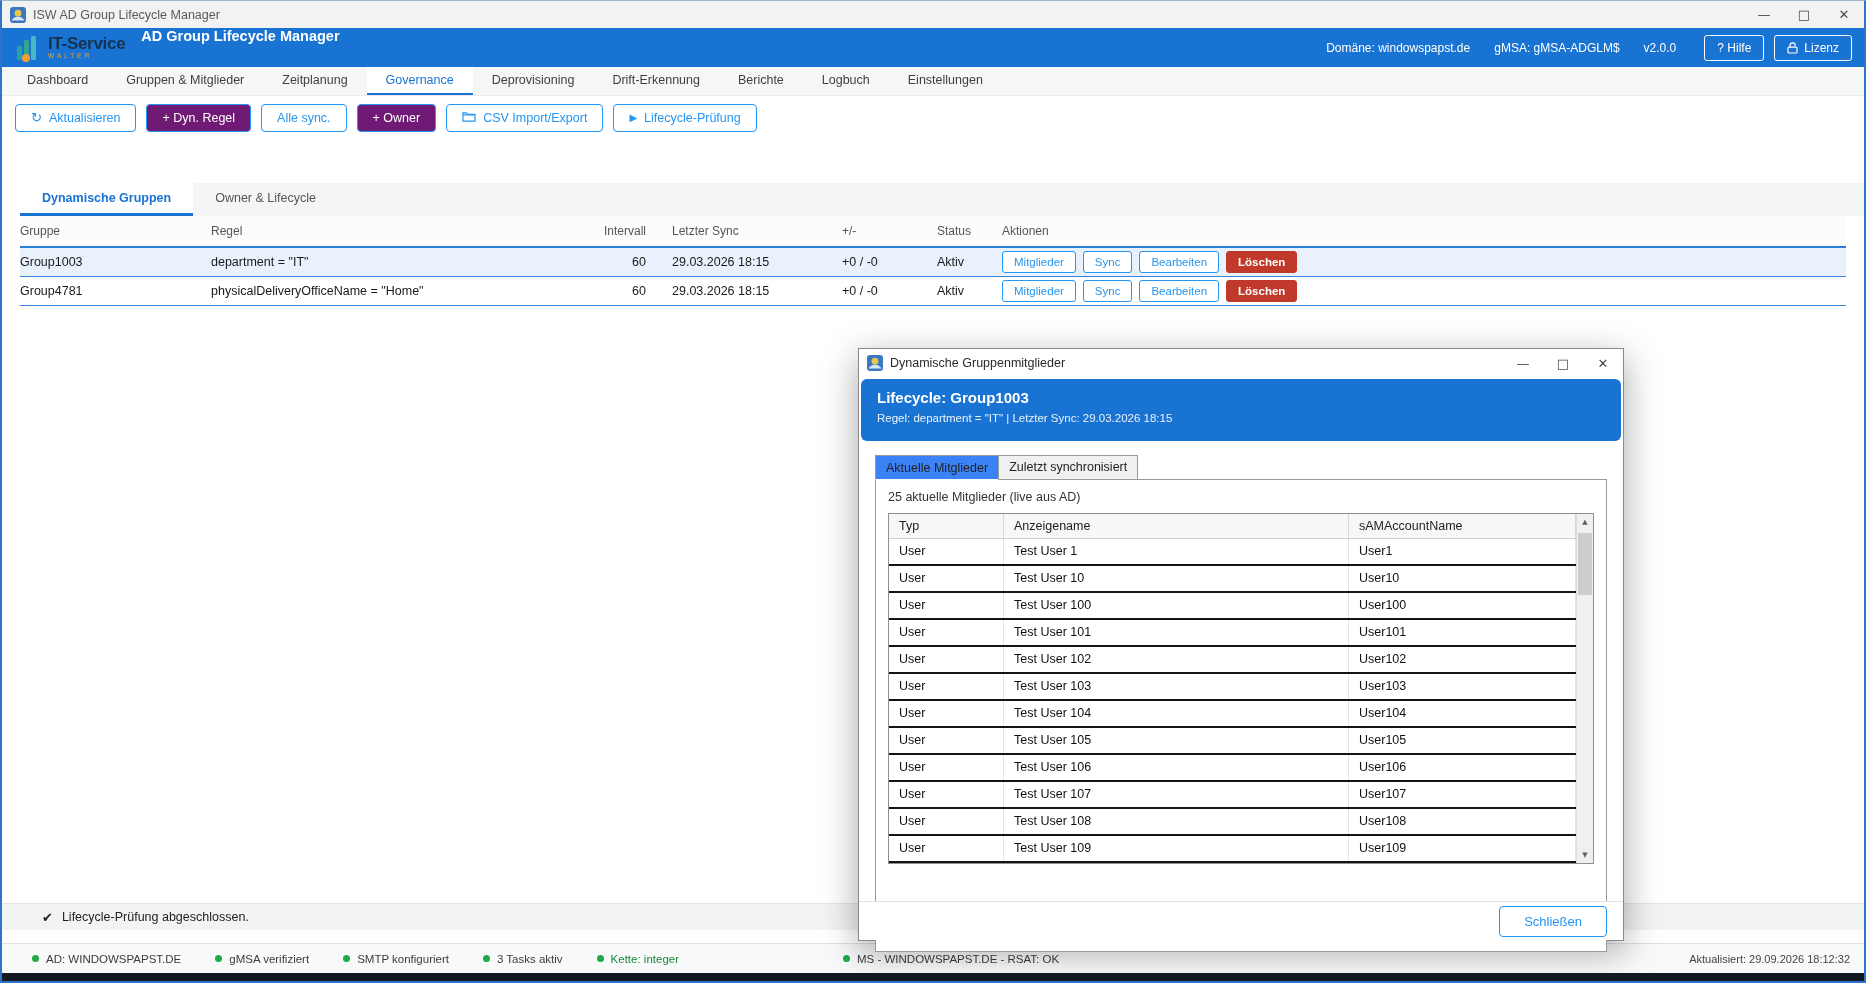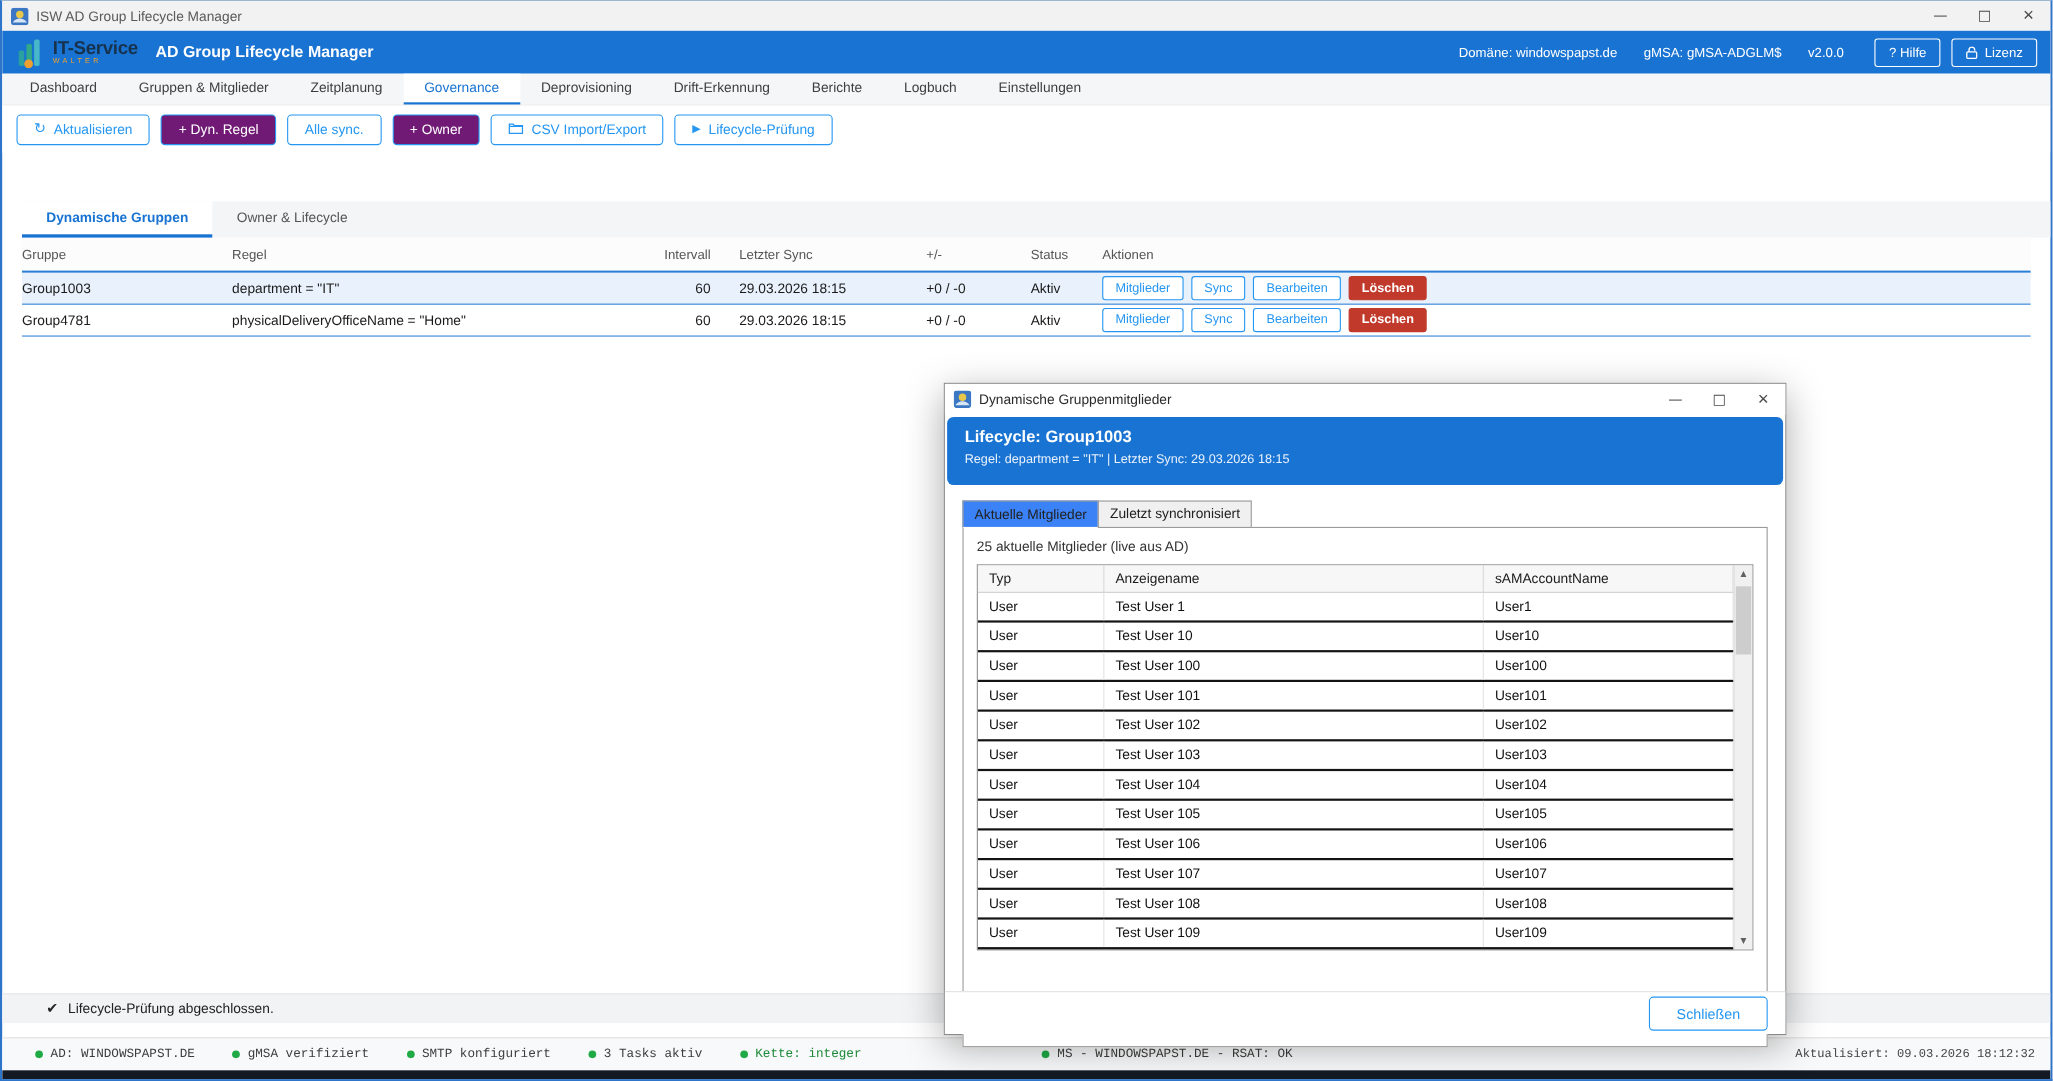--- a/index.html
+++ b/index.html
@@ -8,21 +8,21 @@
          border:2px solid #2e74c8; border-top:1px solid #9db6d0; }
 
   
   .titlebar { height:27px; background:#f2f2f2; display:flex; align-items:center; padding-left:8px; }
   .titlebar .ttl { font-size:12.5px; color:#5a5a5a; margin-left:7px; }
   .win-controls { margin-left:auto; display:flex; height:100%; }
   .win-btn { width:40px; display:flex; align-items:center; justify-content:center;
              font-size:13px; color:#4a4a4a; font-family:"DejaVu Sans",sans-serif; }
 
   
-  .appheader { height:39px; background:#1973d2; display:flex; align-items:center; padding:0 12px; color:#fff; }
+  .appheader { height:39px; background:#1973d2; display:flex; padding:0 12px; color:#fff; }
   .logo { display:flex; align-items:center; gap:6px; }
   .logo-text { line-height:1; }
   .logo-text .l1 { font-size:17px; font-weight:bold; color:#17324d; letter-spacing:-0.3px; }
   .logo-text .l2 { font-size:6.5px; color:#f0a030; letter-spacing:3px; margin-top:1px; }
   .app-title { font-size:14.5px; font-weight:bold; margin-left:16px; }
   .header-right { margin-left:auto; display:flex; align-items:center; gap:24px; font-size:12px; }
   .hdr-btn { display:flex; align-items:center; gap:6px; border:1px solid #fff; border-radius:3px;
              background:transparent; color:#fff; font-size:12px; padding:5px 12px; }
   .hdr-btns { display:flex; gap:10px; margin-left:4px; }
 
@@ -61,21 +61,21 @@
   .act { font-size:11.5px; padding:4px 11px; border-radius:3px; background:#fff; border:1px solid #2596f2; color:#2596f2; }
   .act.danger { background:#c0392b; border-color:#c0392b; color:#fff; font-weight:bold; }
 
   
   .status-msg { position:absolute; left:0; right:0; bottom:51px; height:27px; background:#f2f3f5;
                 border-top:1px solid #e6e6e6; display:flex; align-items:center; padding-left:40px;
                 font-size:12.5px; color:#222; gap:9px; }
   .status-msg .chk { font-family:"DejaVu Sans",sans-serif; font-size:13px; }
   .statusbar { position:absolute; left:0; right:0; bottom:8px; height:30px; background:#f8f9fa;
                border-top:1px solid #e0e0e0; display:flex; align-items:center; padding:0 14px 0 30px;
-               font-size:11.5px; color:#3c3c3c; gap:34px;font-family:Liberation Mono, monospace; }
+               font-size:11.5px; color:#3c3c3c; gap:34px; }
   .sb-item { display:flex; align-items:center; gap:7px; white-space:nowrap; }
   .sb-item.wide { margin-left:130px; }
   .sb-item .dot { width:7px; height:7px; border-radius:50%; background:#1faa46; }
   .sb-item.green-label span.lbl { color:#1d8a3a; }
   .sb-updated { margin-left:auto; color:#444; font-size:11px; }
   .darkbar { position:absolute; left:0; right:0; bottom:0; height:8px; background:#141a24; }
 
   
   .modal { position:absolute; left:856px; top:347px; width:766px; height:593px; background:#fff;
            border:1px solid #8a8a8a; box-shadow:0 10px 34px rgba(0,0,0,.35); z-index:10; }
@@ -271,21 +271,21 @@
         <span class="lbl">3 Tasks aktiv</span>
       </div>
       <div class="sb-item green-label">
         <span class="dot"></span>
         <span class="lbl">Kette: integer</span>
       </div>
       <div class="sb-item wide">
         <span class="dot"></span>
         <span class="lbl">MS - WINDOWSPAPST.DE - RSAT: OK</span>
       </div>
-      <span class="sb-updated">Aktualisiert: 09.03.2026 18:12:32</span>
+      <span class="sb-updated">Aktualisiert: 29.09.2026 18:12:32</span>
     </div>
   <div class="darkbar"></div>
 
   <div class="modal">
     <div class="m-titlebar">
       <svg width="16" height="16" viewBox="0 0 16 16">
           <rect width="16" height="16" rx="3" fill="#3b77c2"></rect>
           <circle cx="8" cy="6.2" r="3.4" fill="#e8c84b"></circle>
           <path d="M1.5 13.5 C3 10.8 5.6 9.8 8 9.8 s5 1 6.5 3.7 z" fill="#d8e6f6"></path>
         </svg>

